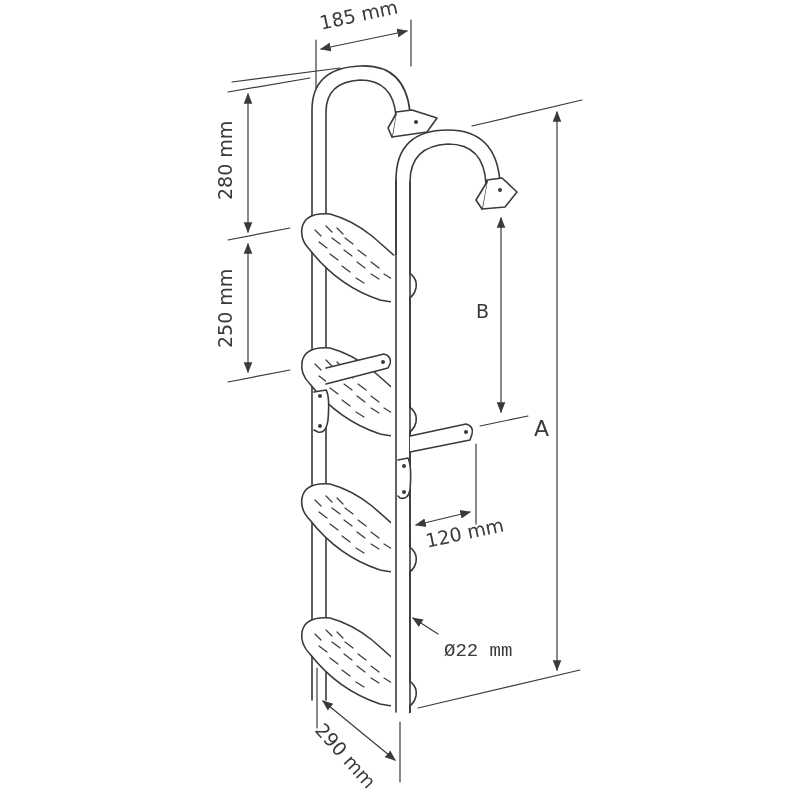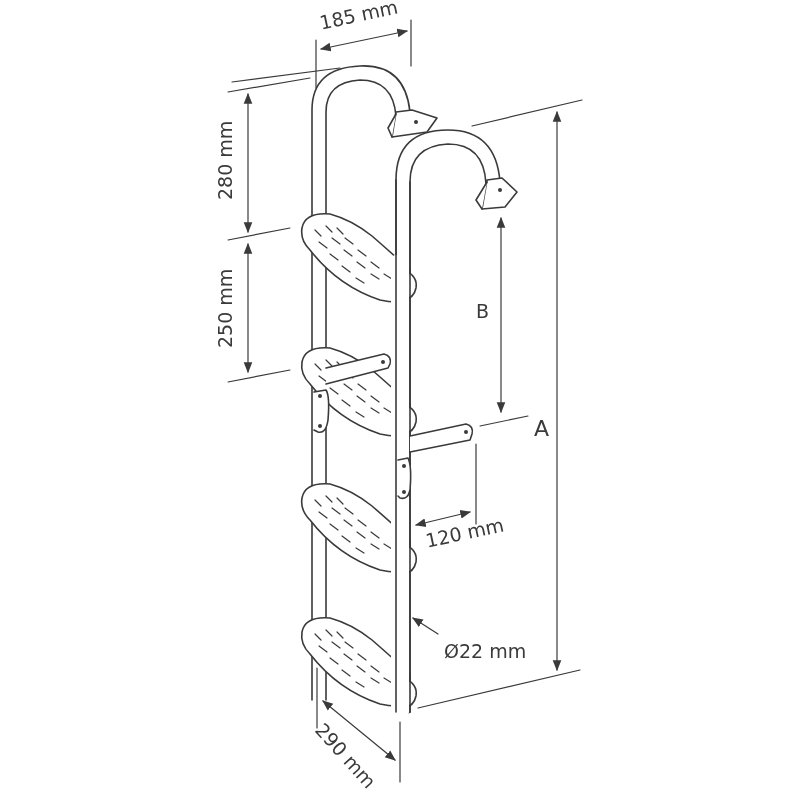--- a/index.html
+++ b/index.html
@@ -144,14 +144,14 @@
     </g>
   </g>
 </svg>
 
 <div class="lbl" style="left:318px; top:14px; transform:rotate(-12deg); transform-origin:left top;">185 mm</div>
 <div class="lbl" style="left:216px; top:200px; transform:rotate(-90deg); transform-origin:left top;">280 mm</div>
 <div class="lbl" style="left:216px; top:348px; transform:rotate(-90deg); transform-origin:left top;">250 mm</div>
 <div class="lbl" style="left:476px; top:302px;">B</div>
 <div class="lbl big" style="left:534px; top:418px;">A</div>
 <div class="lbl" style="left:424px; top:532px; transform:rotate(-12deg); transform-origin:left top;">120 mm</div>
-<div class="lbl" style="left:444px; top:642px;">Ø22 mm</div>
+<div class="lbl" style="left:444px; top:642px;font-family:Liberation Mono, monospace;">Ø22 mm</div>
 <div class="lbl" style="left:326px; top:720px; transform:rotate(48deg); transform-origin:left top;">290 mm</div>
 
 </body></html>

